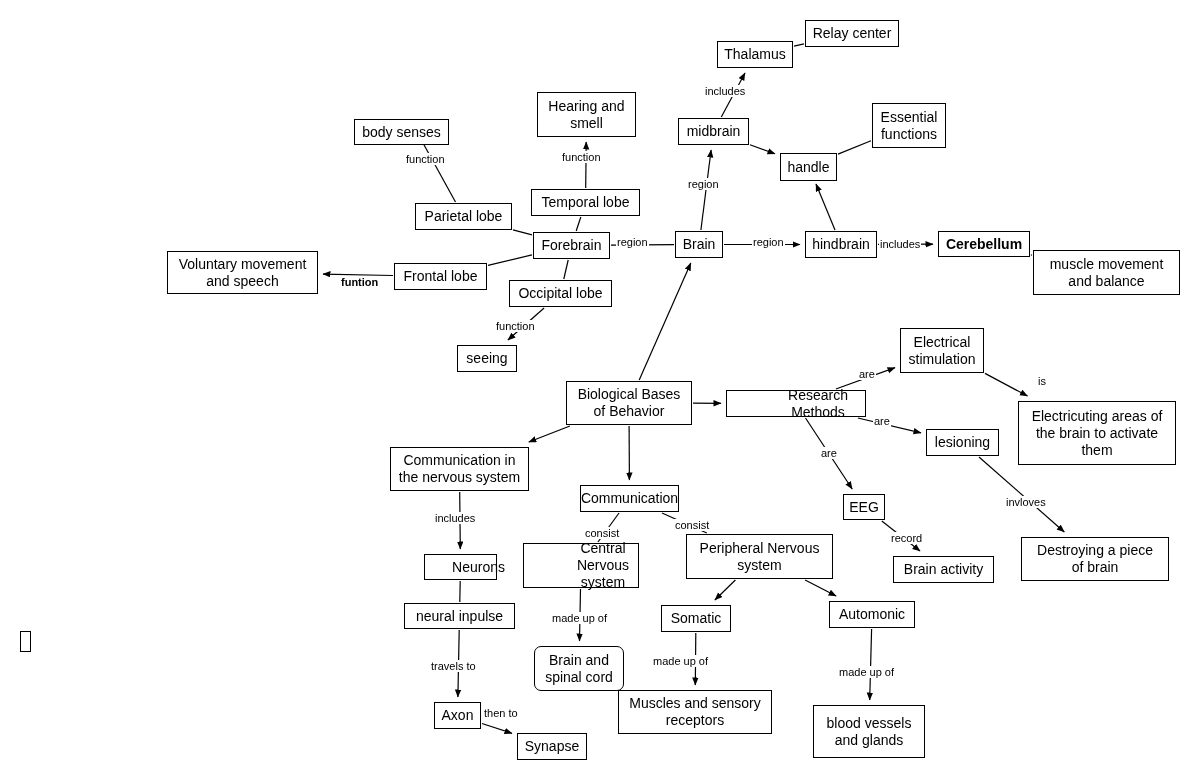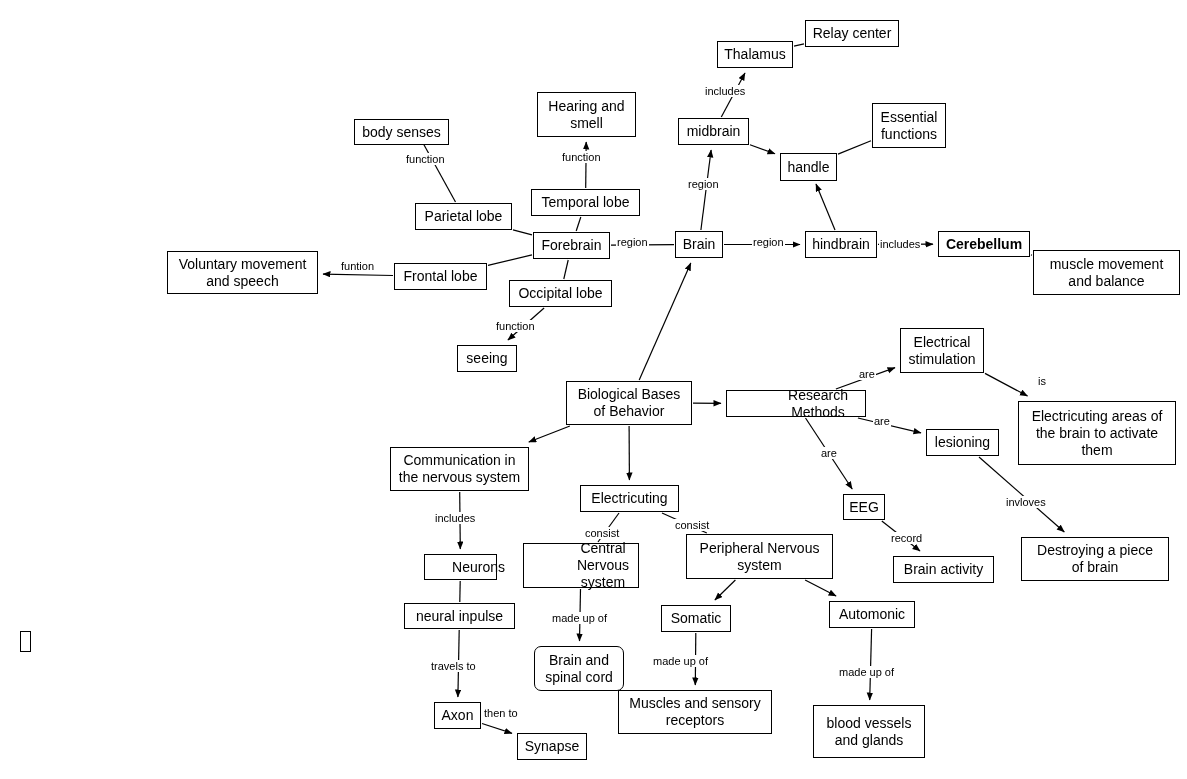--- a/index.html
+++ b/index.html
@@ -143,21 +143,21 @@
       <div class="node" style="left: 457px; top: 345px; width: 60px; height: 27px;">seeing</div>
       <div class="node" style="left: 566px; top: 381px; width: 126px; height: 44px;">Biological Bases
 of Behavior</div>
       <div class="node" style="left: 726px; top: 390px; width: 140px; height: 27px; padding-left: 48px;">Research Methods</div>
       <div class="node" style="left: 1018px; top: 401px; width: 158px; height: 64px;">Electricuting areas of
 the brain to activate
 them</div>
       <div class="node" style="left: 926px; top: 429px; width: 73px; height: 27px;">lesioning</div>
       <div class="node" style="left: 390px; top: 447px; width: 139px; height: 44px;">Communication in
 the nervous system</div>
-      <div class="node" style="left: 580px; top: 485px; width: 99px; height: 27px;">Electricuting</div>
+      <div class="node" style="left: 580px; top: 485px; width: 99px; height: 27px;">Communication</div>
       <div class="node" style="left: 843px; top: 494px; width: 42px; height: 26px;">EEG</div>
       <div class="node" style="left: 686px; top: 534px; width: 147px; height: 45px;">Peripheral Nervous
 system</div>
       <div class="node" style="left: 523px; top: 543px; width: 116px; height: 45px; padding-left: 48px;">Central Nervous
 system</div>
       <div class="node" style="left: 1021px; top: 537px; width: 148px; height: 44px;">Destroying a piece
 of brain</div>
       <div class="node" style="left: 424px; top: 554px; width: 73px; height: 26px; padding-left: 40px;">Neurons</div>
       <div class="node" style="left: 893px; top: 556px; width: 101px; height: 27px;">Brain activity</div>
       <div class="node" style="left: 404px; top: 603px; width: 111px; height: 26px;">neural inpulse</div>
@@ -173,21 +173,21 @@
       <div class="node" style="left: 517px; top: 733px; width: 70px; height: 27px;">Synapse</div>
     </div>
   <div id="label-layer">
       <span class="edge-label" style="left: 704px; top: 85px;">includes</span>
       <span class="edge-label" style="left: 687px; top: 178px;">region</span>
       <span class="edge-label" style="left: 616px; top: 236px;">region</span>
       <span class="edge-label" style="left: 752px; top: 236px;">region</span>
       <span class="edge-label" style="left: 879px; top: 238px;">includes</span>
       <span class="edge-label" style="left: 405px; top: 153px;">function</span>
       <span class="edge-label" style="left: 561px; top: 151px;">function</span>
-      <span class="edge-label" style="left: 340px; top: 260px;">funtion</span>
+      <span class="edge-label" style="left: 340px; top: 276px; font-weight: bold;">funtion</span>
       <span class="edge-label" style="left: 495px; top: 320px;">function</span>
       <span class="edge-label" style="left: 858px; top: 368px;">are</span>
       <span class="edge-label" style="left: 873px; top: 415px;">are</span>
       <span class="edge-label" style="left: 820px; top: 447px;">are</span>
       <span class="edge-label" style="left: 1037px; top: 375px;">is</span>
       <span class="edge-label" style="left: 1005px; top: 496px;">invloves</span>
       <span class="edge-label" style="left: 890px; top: 532px;">record</span>
       <span class="edge-label" style="left: 434px; top: 512px;">includes</span>
       <span class="edge-label" style="left: 430px; top: 660px;">travels to</span>
       <span class="edge-label" style="left: 483px; top: 707px;">then to</span>

